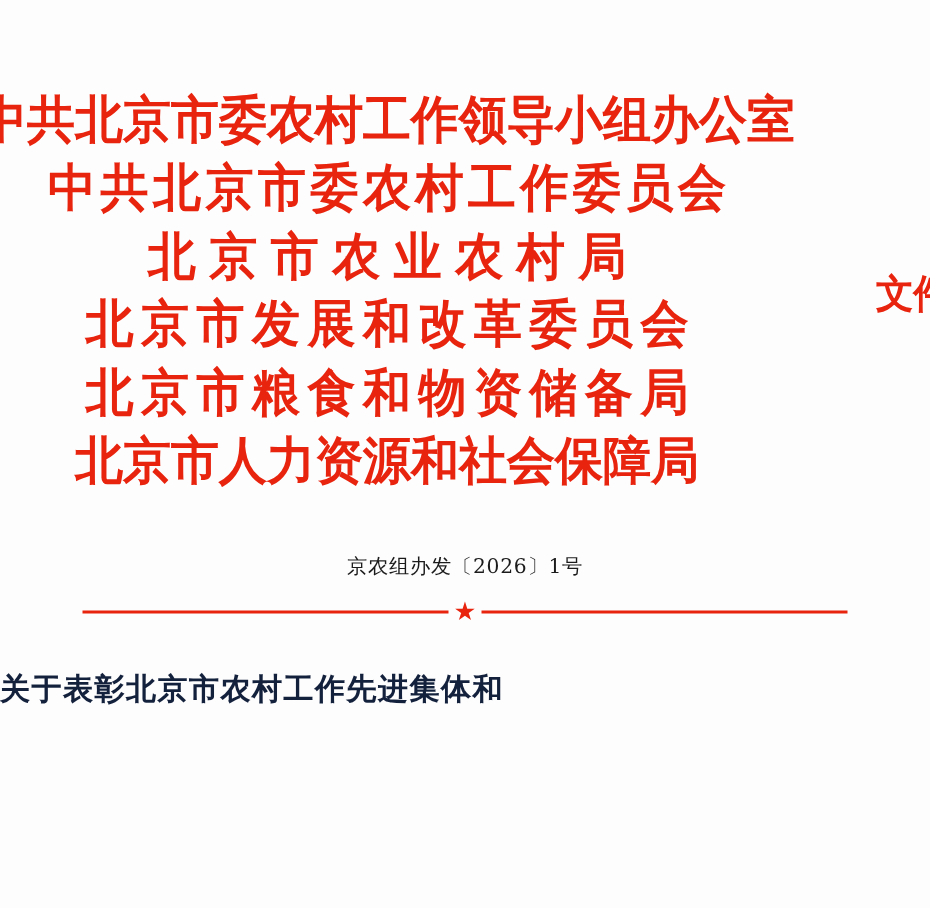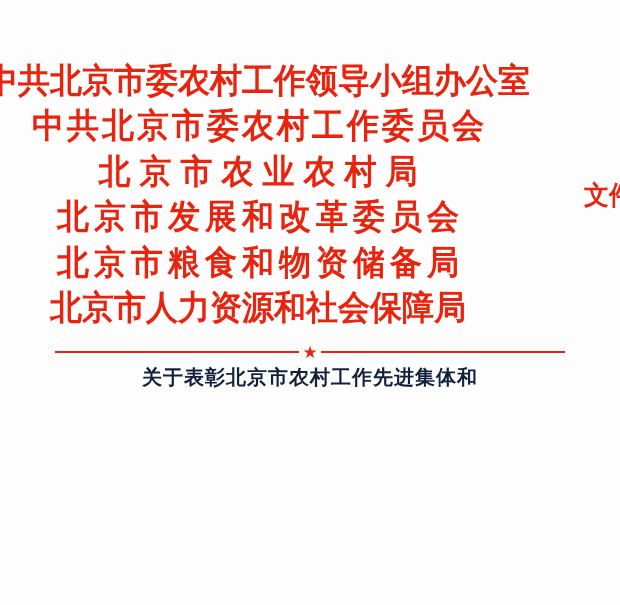--- a/index.html
+++ b/index.html
@@ -105,47 +105,49 @@
     height: 22px;
     line-height: 20px;
     text-align: center;
     color: #e8240f;
     font-size: 17px;
     background: #fdfdfd;
   }
 
   
   .doc-title {
-    text-align: center;
+    margin-top: 26px;
+    text-align: left;
     color: #14213d;
     font-weight: bold;
     font-size: 20px;
     line-height: 1.95;
     letter-spacing: 1px;
-    font-family: Liberation Mono, monospace;
+    font-family: Liberation Serif, serif;
   }
   .doc-title .tline { display: block; }
 </style>
 </head>
 <body>
 
 <div class="page">
 
   <div class="masthead">
     <div class="issuer-block">
       <div class="issuer-line">中共北京市委农村工作领导小组办公室</div>
       <div class="issuer-line spread-3">中共北京市委农村工作委员会</div>
       <div class="issuer-line spread-2">北京市农业农村局</div>
       <div class="issuer-line spread-1">北京市发展和改革委员会</div>
       <div class="issuer-line spread-1">北京市粮食和物资储备局</div>
       <div class="issuer-line">北京市人力资源和社会保障局</div>
     </div>
     <div class="wen-jian">文件</div>
   </div>
 
+  <div class="doc-number">京农组办发〔2026〕1号</div>
 
   <div class="red-rule">
     <div class="bar"></div>
     <div class="star">★</div>
   </div>
 
   <div class="doc-title">
     <span class="tline">关于表彰北京市农村工作先进集体和</span>
   </div>
 

